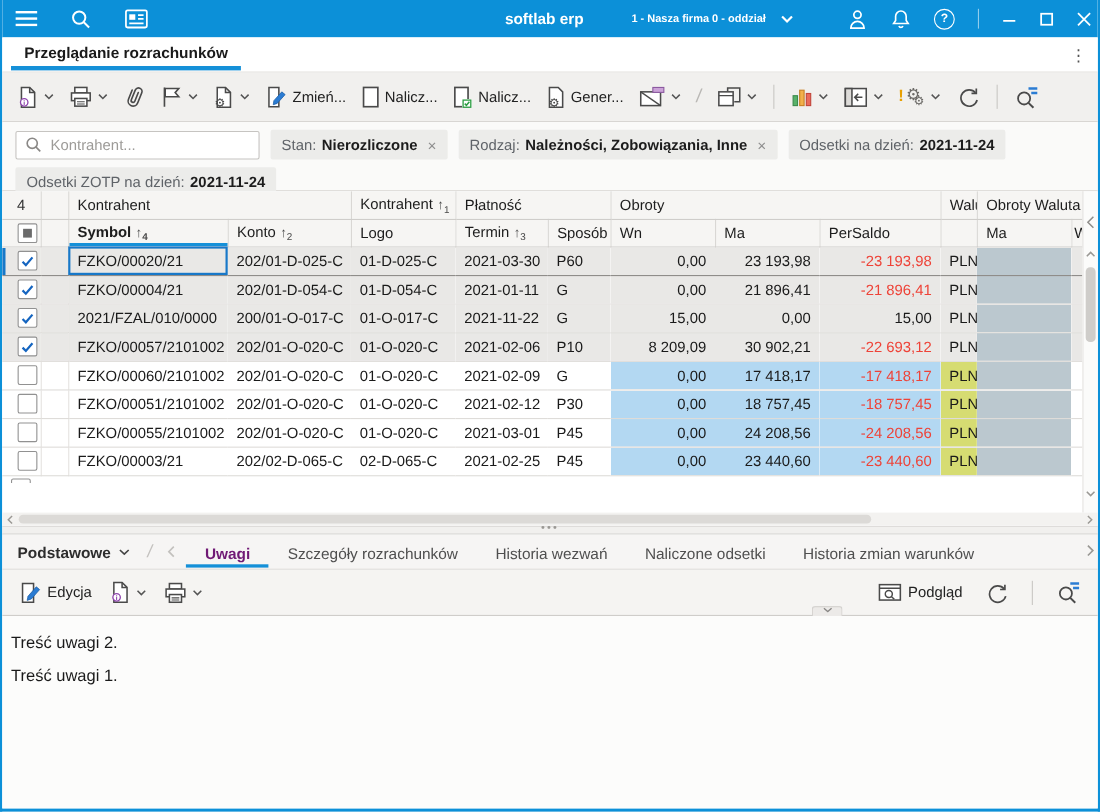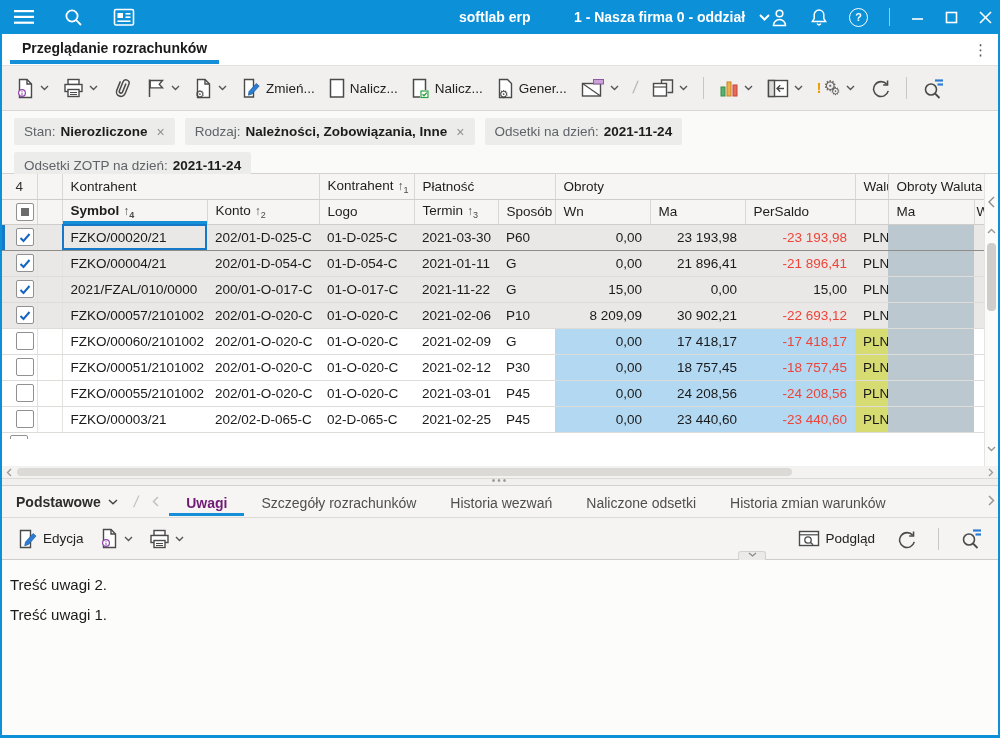--- a/index.html
+++ b/index.html
@@ -5,21 +5,21 @@
   html,body{margin:0;padding:0;background:#e8e8e8;}
   .window{position:relative;width:1000px;height:738px;box-sizing:border-box;overflow:hidden;
           border-left:2px solid #0c90d8;border-right:2px solid #0c90d8;border-bottom:3px solid #0c90d8;
           font-family:"Liberation Sans",sans-serif;background:#fff;}
   .band{box-sizing:border-box;width:100%;}
 
   
   .titlebar{height:34px;background:#0c90d8;display:flex;align-items:center;color:#fff;position:relative;}
   .tb-left{display:flex;align-items:center;gap:30px;padding-left:12px;}
   .tb-app{position:absolute;left:457px;font-size:14px;font-weight:bold;}
-  .tb-company{position:absolute;left:572px;display:flex;align-items:center;gap:14px;font-size:14px;font-weight:bold;}
+  .tb-company{position:absolute;left:572px;display:flex;align-items:center;gap:14px;font-size:10px;font-weight:bold;}
   .tb-right{position:absolute;right:6px;display:flex;align-items:center;gap:21px;}
   .tb-ic{display:inline-flex;align-items:center;justify-content:center;cursor:default;}
   .tb-sep{width:1px;height:18px;background:rgba(255,255,255,.55);}
   .help-circle{width:17px;height:17px;border:1.5px solid #fff;border-radius:50%;font-size:11px;display:flex;align-items:center;justify-content:center;font-weight:bold;}
 
   
   .tabbar{height:32px;background:#fff;display:flex;align-items:flex-start;position:relative;border-bottom:1px solid #e3e1de;}
   .page-tab{margin-left:8px;padding:6px 12px 4px 12px;font-size:14px;font-weight:bold;color:#1a1a1a;border-bottom:4px solid #1590d8;}
   .tab-menu{position:absolute;right:10px;top:7px;color:#555;font-size:15px;}
 
@@ -374,20 +374,27 @@
             <line x1="13" y1="15.5" x2="17.5" y2="20" stroke="#4a4a4a" stroke-width="1.8"></line>
             <line x1="13" y1="2.5" x2="21" y2="2.5" stroke="#2b7cd3" stroke-width="2.2"></line>
             <line x1="15.5" y1="6.5" x2="21" y2="6.5" stroke="#2b7cd3" stroke-width="2.2"></line>
           </svg>
       </span>
     </span>
   </div>
 
   <div class="band filterbar">
     <div class="f-row">
+      <div class="searchbox">
+        <svg width="15" height="15">
+            <circle cx="6.3" cy="6.3" r="4.6" fill="none" stroke="#8a8886" stroke-width="1.5"></circle>
+            <line x1="9.8" y1="9.8" x2="13.6" y2="13.6" stroke="#8a8886" stroke-width="1.5"></line>
+          </svg>
+        <input type="text" placeholder="Kontrahent..." style="">
+      </div>
       <span class="chip">
         <span>Stan:</span>
           <b>Nierozliczone</b>
         <span class="x">×</span>
       </span>
       <span class="chip">
         <span>Rodzaj:</span>
           <b>Należności, Zobowiązania, Inne</b>
         <span class="x">×</span>
       </span>

